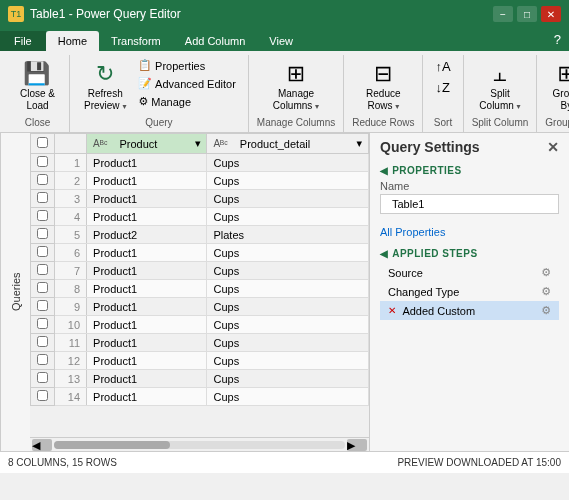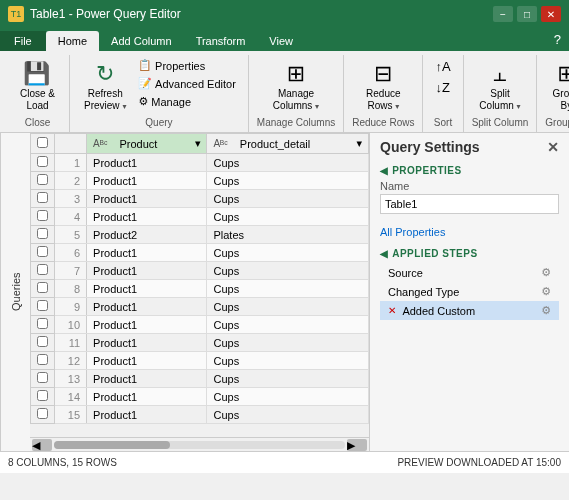--- a/index.html
+++ b/index.html
@@ -52,21 +52,21 @@
     .row-num { color: #888; text-align: right; min-width: 24px; background: #f5f5f5 !important; border-right: 1px solid #ccc !important; }
     .col-selector { width: 20px; background: #f0f0f0 !important; border: 1px solid #ccc !important; }
 
     
     .query-settings { width: 200px; background: #f5f5f5; border-left: 1px solid #ccc; display: flex; flex-direction: column; }
     .qs-header { display: flex; justify-content: space-between; align-items: center; padding: 6px 10px; font-size: 14px; font-weight: 600; color: #333; }
     .qs-close { cursor: pointer; font-size: 14px; color: #555; }
     .qs-section { padding: 4px 10px 6px 10px; }
     .qs-section-title { font-size: 10px; color: #217346; font-weight: 600; text-transform: uppercase; letter-spacing: 0.5px; margin-bottom: 4px; display: flex; align-items: center; gap: 4px; }
     .qs-label { font-size: 11px; color: #555; margin-bottom: 2px; }
-    .qs-input { width: 100%; border: 1px solid #ccc; padding: 3px 4px; font-size: 11px; background: white; }
+    .qs-input { width: 100%; border: 1px solid #ccc; padding: 3px 11px; font-size: 11px; background: white; }
     .qs-link { color: #0066cc; text-decoration: none; font-size: 11px; cursor: pointer; }
     .applied-steps { list-style: none; }
     .applied-steps li { padding: 3px 8px; cursor: pointer; font-size: 11px; display: flex; align-items: center; justify-content: space-between; }
     .applied-steps li.selected { background: #cce0f5; }
     .step-left { display: flex; align-items: center; gap: 4px; }
     .step-gear { color: #888; font-size: 11px; cursor: pointer; }
     .step-x { color: #cc0000; font-size: 10px; cursor: pointer; margin-right: 2px; }
 
     
     .status-bar { background: white; border-top: 1px solid #ccc; height: 22px; display: flex; align-items: center; padding: 0 8px; gap: 20px; font-size: 10px; color: #333; justify-content: space-between; }
@@ -89,22 +89,22 @@
   <div class="title-bar-controls">
     <button class="title-ctrl">−</button>
     <button class="title-ctrl">□</button>
     <button class="title-ctrl" style="background:#c42b1c;">✕</button>
   </div>
 </div>
 
 <div class="ribbon-tabs">
   <div class="ribbon-tab file">File</div>
   <div class="ribbon-tab active">Home</div>
+  <div class="ribbon-tab">Transform</div>
   <div class="ribbon-tab">Add Column</div>
-  <div class="ribbon-tab">Transform</div>
   <div class="ribbon-tab">View</div>
   <div style="flex:1"></div>
   <div style="color:white;padding:4px 8px;cursor:pointer;font-size:13px;">?</div>
 </div>
 
 <div class="ribbon">
 
   <div class="ribbon-group">
     <div class="ribbon-group-buttons">
       <div class="ribbon-btn-large">
@@ -296,26 +296,20 @@
     <td class="row-num">13</td>
     <td>Product1</td>
     <td>Cups</td>
   </tr>
             <tr>
     <td class="col-selector"><input type="checkbox" style="width: 11px; height: 11px;"></td>
     <td class="row-num">14</td>
     <td>Product1</td>
     <td>Cups</td>
   </tr>
-            <tr>
-    <td class="col-selector"><input type="checkbox" style="width: 11px; height: 11px;"></td>
-    <td class="row-num">15</td>
-    <td>Product1</td>
-    <td>Cups</td>
-  </tr>
           </tbody>
       </table>
     </div>
 
     <div style="height:14px; background:#f0f0f0; border-top:1px solid #ccc; display:flex; align-items:center; padding: 0 2px;">
       <div style="width:20px; height:12px; background:#bbb; border-radius:2px; cursor:pointer;">◀</div>
       <div style="flex:1; height:8px; background:#ddd; margin:0 2px; border-radius:4px;">
         <div style="width:40%; height:100%; background:#aaa; border-radius:4px;"></div>
       </div>
       <div style="width:20px; height:12px; background:#bbb; border-radius:2px; cursor:pointer;">▶</div>

